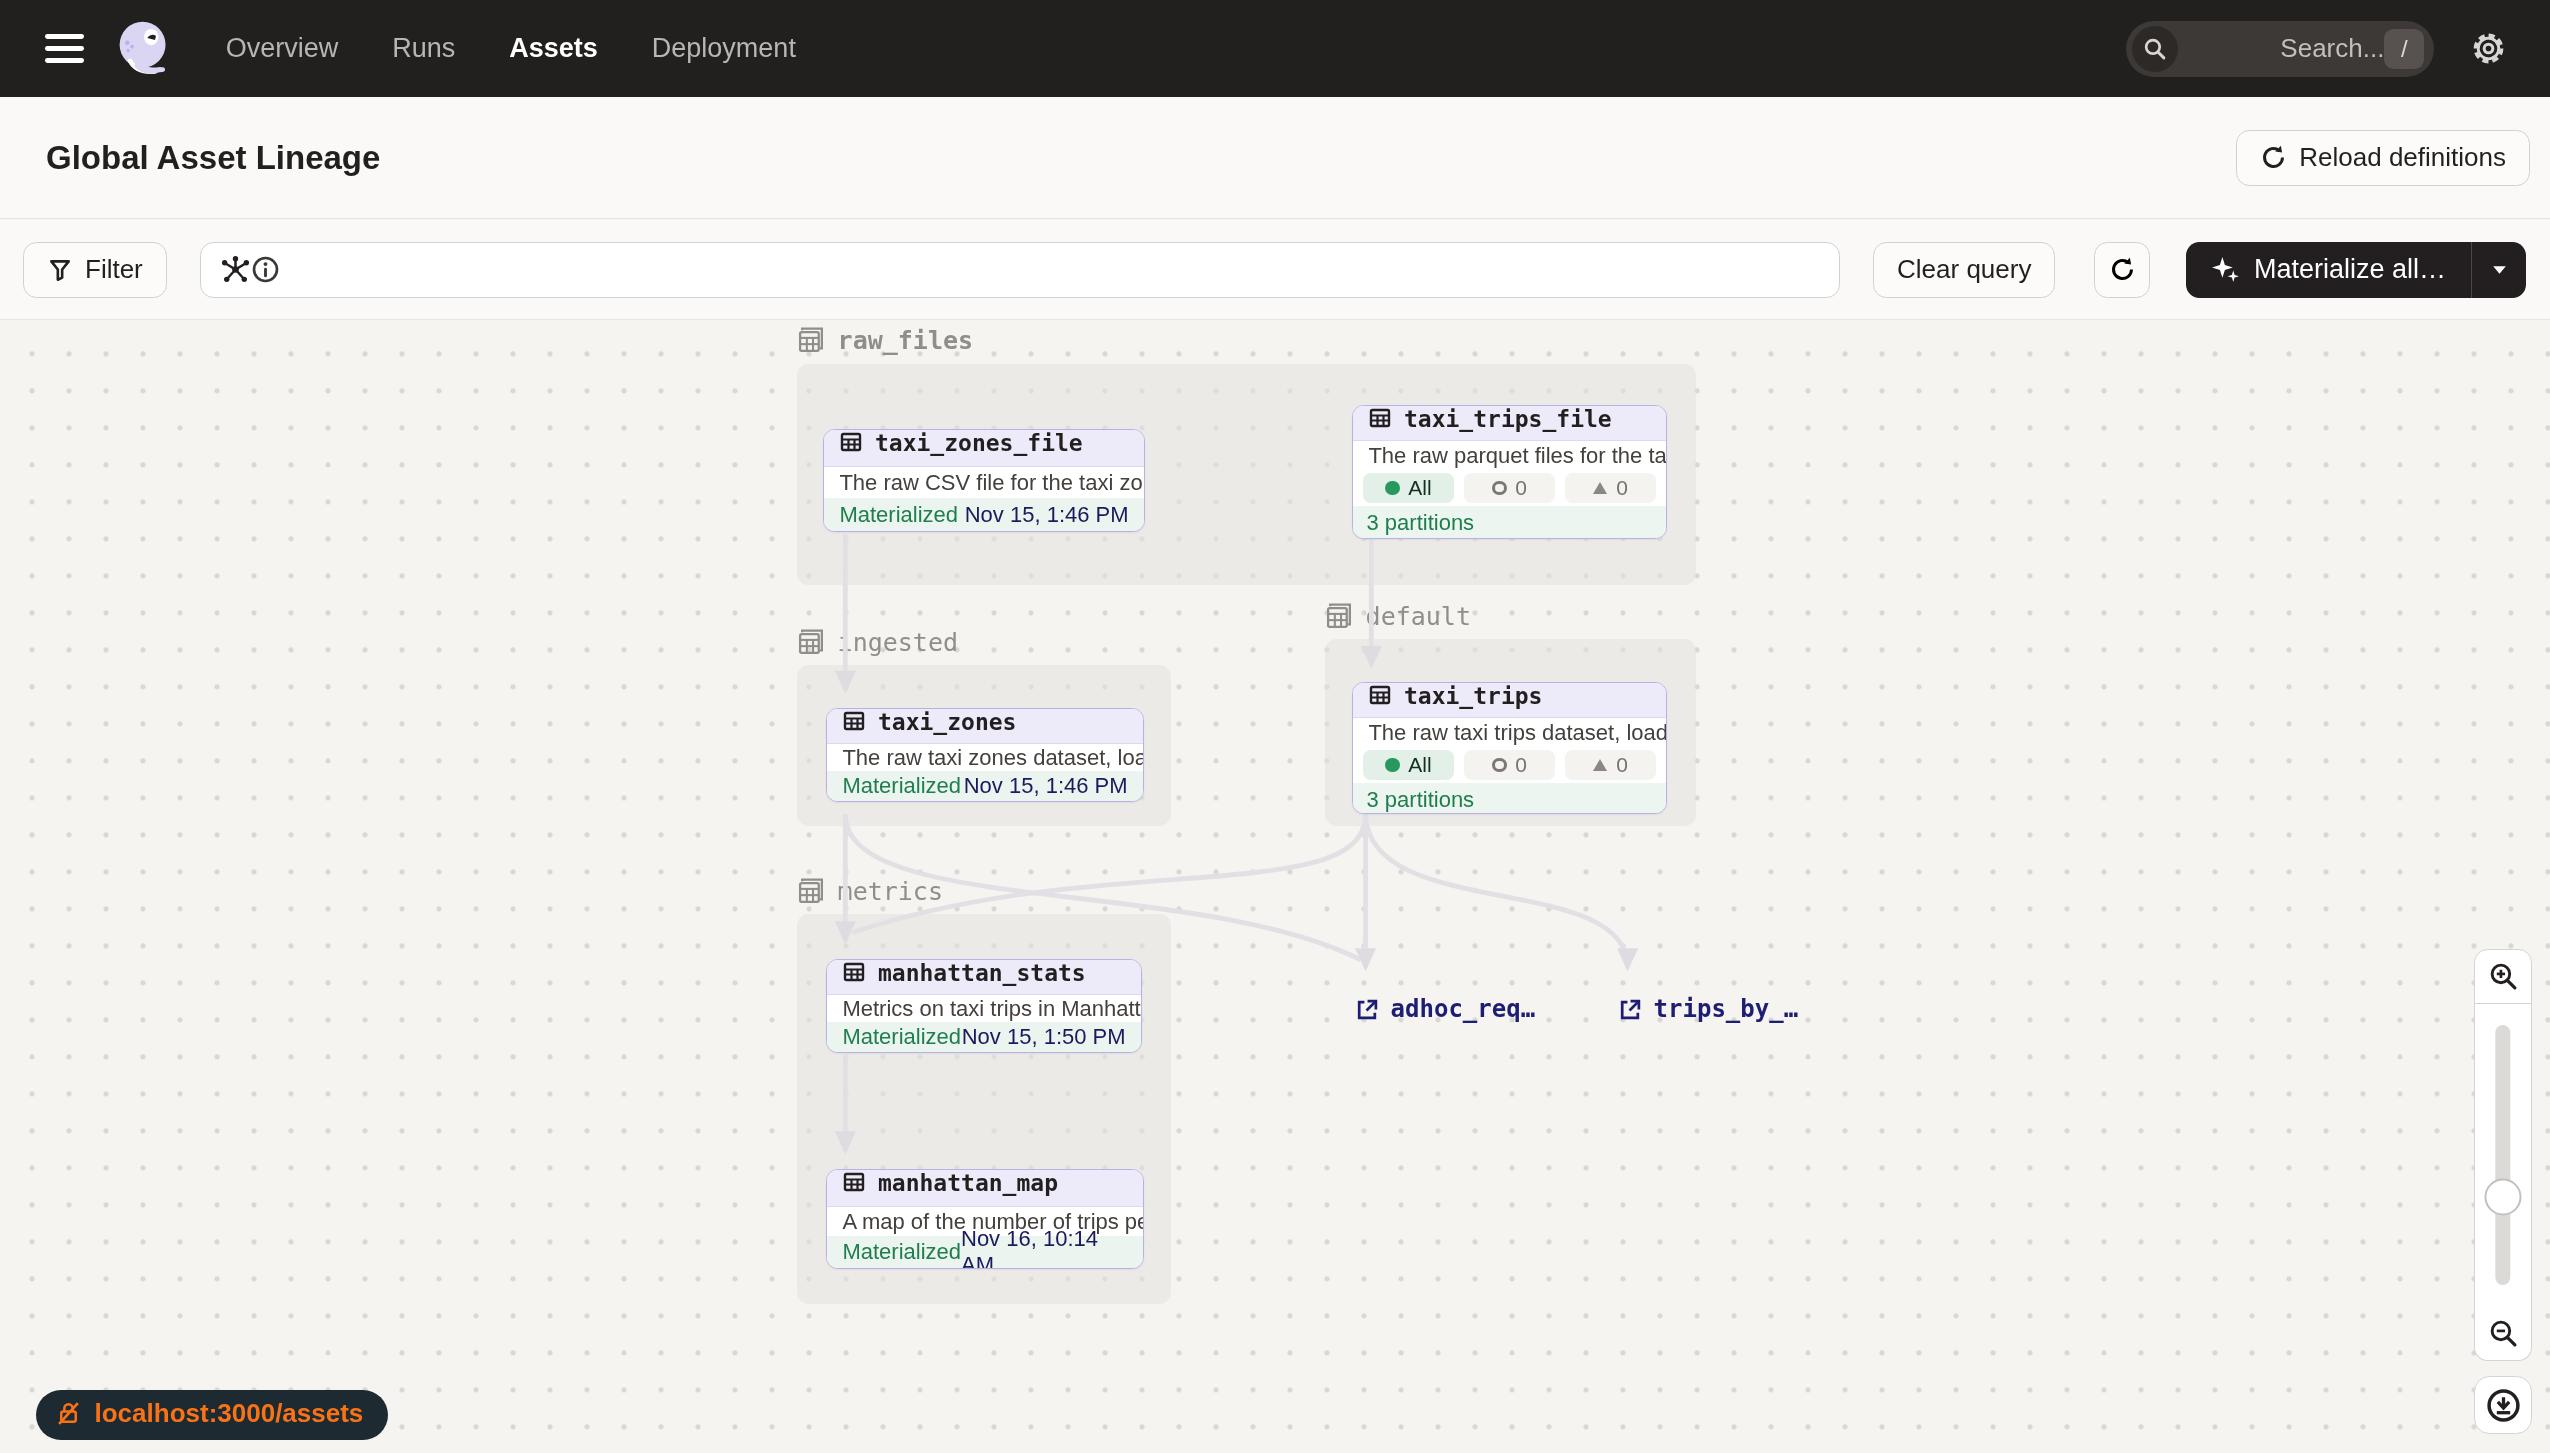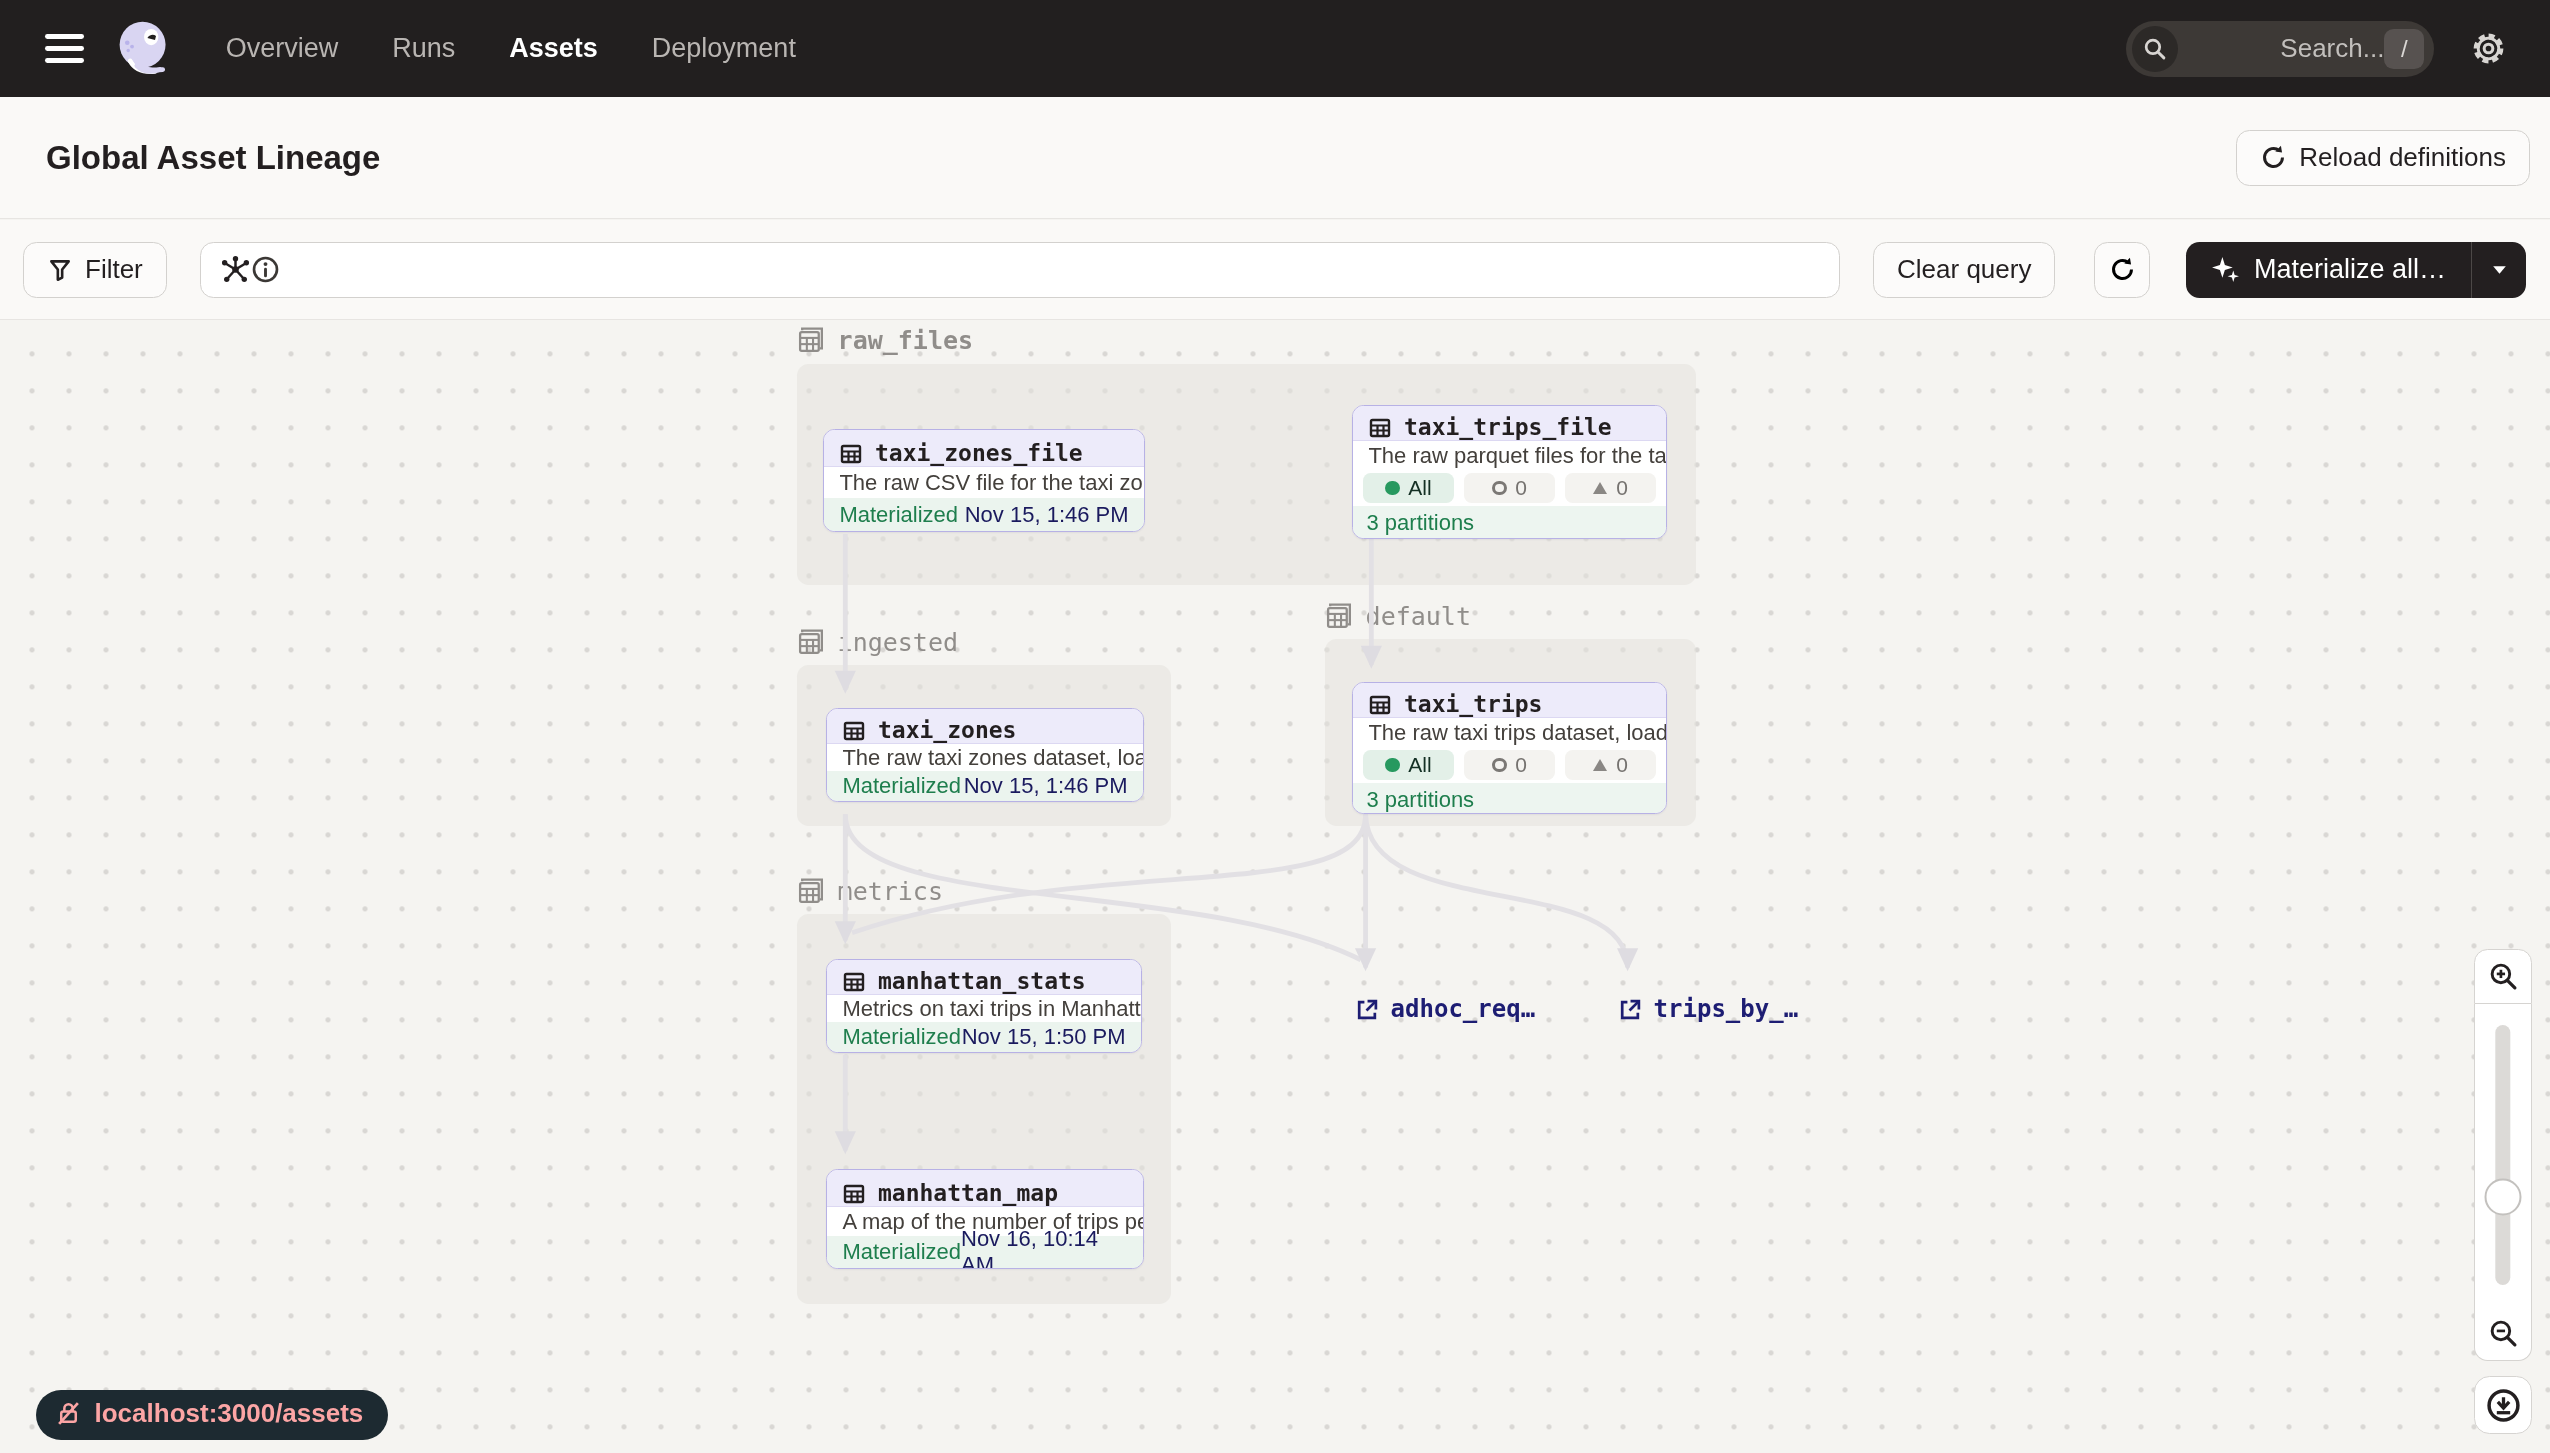--- a/index.html
+++ b/index.html
@@ -51,21 +51,21 @@
   
   .canvas { position:absolute; top:320px; left:0; width:2550px; height:1133px; background:#F5F4F1;
             background-image:radial-gradient(circle, #D9D7D4 2.5px, transparent 2.7px);
             background-size:37px 37px; background-position:13.5px 15.4px; }
   .group-box { position:absolute; background:rgba(227,225,221,0.55); border-radius:11.6px; }
   .group-label { position:absolute; display:flex; align-items:center; gap:11.6px; color:#908D8A; font-size:25px; cursor:pointer; }
   .edges { position:absolute; top:0; left:0; pointer-events:none; }
 
   .node { position:absolute; display:flex; flex-direction:column; background:#FFFFFF; border:1.9px solid #B7B1E5;
           border-radius:11.6px; overflow:hidden; cursor:pointer; box-shadow:0 1px 1.9px rgba(40,36,80,0.06); }
-  .node-hdr { height:37px; background:#EDEBFA; border-bottom:1px solid #DCD8F2; display:flex; align-items:flex-end; gap:11.6px; padding:0 15.4px; flex:0 0 auto; }
+  .node-hdr { height:37px; background:#EDEBFA; border-bottom:1px solid #DCD8F2; display:flex; align-items:flex-start; gap:11.6px; padding:0 15.4px; flex:0 0 auto; }
   .node-name { font-size:23px; font-weight:bold; color:#231F20; }
   .node-desc { flex:1; display:flex; align-items:center; padding:0 15.4px; font-size:22px; color:#44403C; white-space:nowrap; overflow:hidden; background:#FFFFFF; }
   .node-ftr { height:33px; flex:0 0 auto; background:#EBF4EE; display:flex; align-items:center; justify-content:space-between; padding:0 15.4px; font-size:22px; }
   .status-ok { color:#1E7E4D; }
   .ts { color:#1A1A5E; }
   .badges { height:36px; flex:0 0 auto; display:flex; align-items:center; gap:9.6px; padding:0 9.6px; background:#FFFFFF; }
   .badge { flex:1; height:30px; border-radius:7.7px; display:flex; align-items:center; justify-content:center; gap:8.7px; font-size:21px; }
   .badge-all { background:#E3F0E8; color:#143024; }
   .badge-gray { background:#F4F3F0; color:#75726F; }
   .dot-green { width:14.5px; height:14.5px; border-radius:50%; background:#27995F; }
@@ -80,21 +80,21 @@
   .zs-btn { width:58px; height:55px; background:#FFFFFF; border:1px solid #D6D4D1; display:flex; align-items:center; justify-content:center; cursor:pointer; }
   .zs-top { border-radius:13.5px 13.5px 0 0; }
   .zs-bottom { border-radius:0 0 13.5px 13.5px; border-top:none; }
   .zs-slider { width:58px; height:302px; background:#FFFFFF; border-left:1px solid #D6D4D1; border-right:1px solid #D6D4D1; position:relative; }
   .zs-track { position:absolute; left:50%; transform:translateX(-50%); top:21px; bottom:21px; width:15.4px; border-radius:7.7px; background:#DCDAD7; }
   .zs-thumb { position:absolute; left:50%; transform:translate(-50%,-50%); top:193px; width:37px; height:37px; border-radius:50%; background:#FFFFFF; border:2.9px solid #C3C1BE; cursor:grab; }
   .dlbtn { position:absolute; left:2474px; top:1056px; width:58px; height:58px; background:#FFFFFF; border:1px solid #D6D4D1; border-radius:15.4px; display:flex; align-items:center; justify-content:center; cursor:pointer; }
 
   
   .urlpill { position:absolute; left:36px; top:1070px; height:50px; background:#1D2A31; border-radius:25px;
-             display:flex; align-items:center; gap:12.5px; padding:0 25px 4px 19px; color:#fca5a5; font-size:26px; font-weight:600; }
+             display:flex; align-items:center; gap:12.5px; padding:0 25px 4px 19px; color:#f97316; font-size:26px; font-weight:600; }
 </style>
 </head>
 <body>
 
 <svg width="0" height="0" style="position:absolute">
   <defs>
     <symbol id="i-table" viewBox="0 0 24 24">
       <rect x="3" y="4" width="18" height="16" rx="1.5" fill="none" stroke="currentColor" stroke-width="2.4"></rect>
       <line x1="3" y1="9.5" x2="21" y2="9.5" stroke="currentColor" stroke-width="2.2"></line>
       <line x1="3" y1="14.5" x2="21" y2="14.5" stroke="currentColor" stroke-width="2.2"></line>

